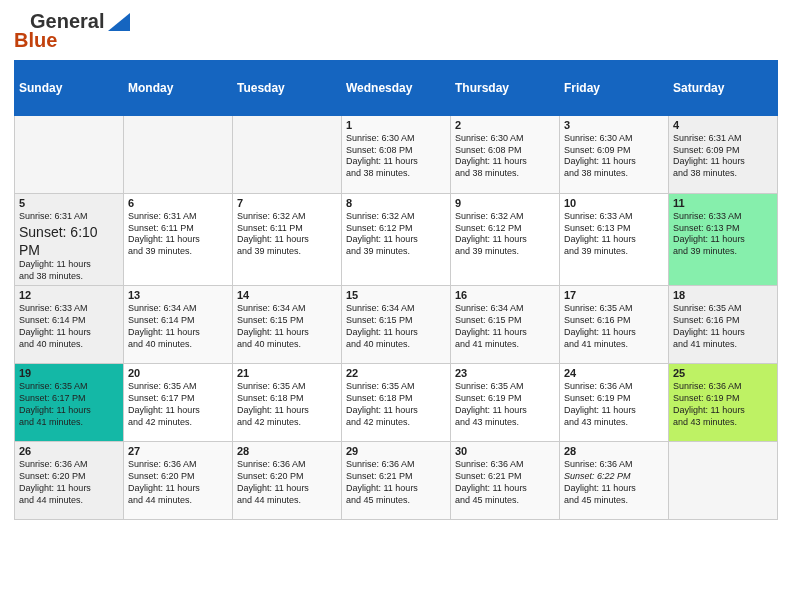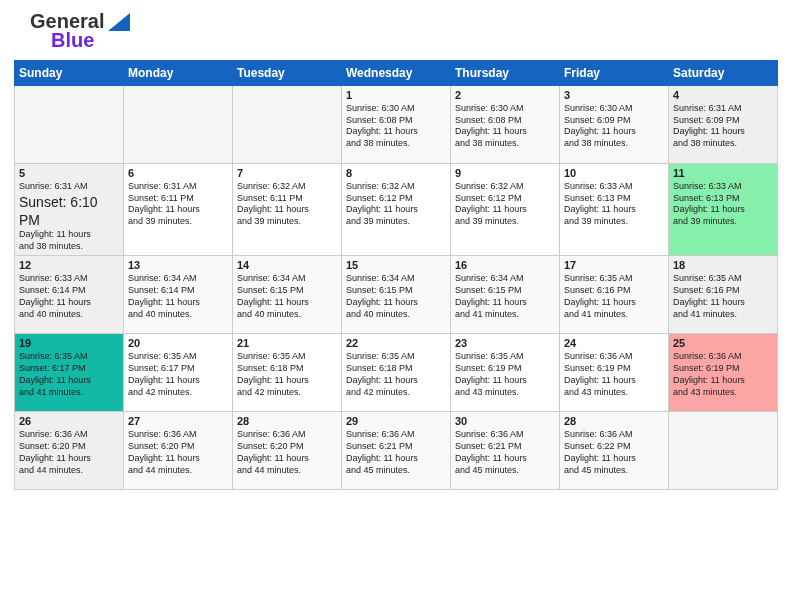--- a/index.html
+++ b/index.html
@@ -50,21 +50,21 @@
     table {
       width: 100%;
       border-collapse: collapse;
       table-layout: fixed;
     }
     thead tr th {
       background: #1565c0;
       color: #fff;
       font-size: 12px;
       font-weight: bold;
-      padding: 5px 4px;
+      padding: 20px 4px;
       text-align: left;
       border: 1px solid #1565c0;
     }
     tbody tr td {
       border: 1px solid #ccc;
       vertical-align: top;
       padding: 3px 4px;
       font-size: 9.5px;
       color: #222;
       height: 78px;
@@ -90,21 +90,21 @@
 
 <div class="page">
   <div class="header">
     <div class="logo">
       <div class="logo-row">
         <span style="font-size:20px;font-weight:bold;color:#333;">General</span>
         <svg width="22" height="18" viewBox="0 0 22 18" style="margin-left:2px;">
           <polygon points="0,18 22,0 22,18" fill="#1565c0"></polygon>
         </svg>
       </div>
-      <span style="font-size:20px;font-weight:bold;color:#6d28d9;margin-top:-4px;margin-left:37px;">Blue</span>
+      <span style="font-size:20px;font-weight:bold;color:#c2410c;margin-top:-4px;">Blue</span>
     </div>
   </div>
 
   <table>
     <thead>
       <tr>
         <th>Sunday</th>
         <th>Monday</th>
         <th>Tuesday</th>
         <th>Wednesday</th>
@@ -285,21 +285,21 @@
             <span style="display: block; font-size: 9px; line-height: 1.3;">Daylight: 11 hours</span>
             <span style="display: block; font-size: 9px; line-height: 1.3;">and 43 minutes.</span>
           </td>
           <td>
             <span class="day-number">24</span>
             <span style="display: block; font-size: 9px; line-height: 1.3;">Sunrise: 6:36 AM</span>
             <span style="display: block; font-size: 9px; line-height: 1.3;">Sunset: 6:19 PM</span>
             <span style="display: block; font-size: 9px; line-height: 1.3;">Daylight: 11 hours</span>
             <span style="display: block; font-size: 9px; line-height: 1.3;">and 43 minutes.</span>
           </td>
-          <td style="background: #fca5a5;">
+          <td style="background: #bef264;">
             <span class="day-number">25</span>
             <span style="display: block; font-size: 9px; line-height: 1.3;">Sunrise: 6:36 AM</span>
             <span style="display: block; font-size: 9px; line-height: 1.3;">Sunset: 6:19 PM</span>
             <span style="display: block; font-size: 9px; line-height: 1.3;">Daylight: 11 hours</span>
             <span style="display: block; font-size: 9px; line-height: 1.3;">and 43 minutes.</span>
           </td>
         </tr>
         <tr>
           <td style="background: rgb(239, 239, 239);">
             <span class="day-number">26</span>
@@ -332,21 +332,21 @@
           <td>
             <span class="day-number">30</span>
             <span style="display: block; font-size: 9px; line-height: 1.3;">Sunrise: 6:36 AM</span>
             <span style="display: block; font-size: 9px; line-height: 1.3;">Sunset: 6:21 PM</span>
             <span style="display: block; font-size: 9px; line-height: 1.3;">Daylight: 11 hours</span>
             <span style="display: block; font-size: 9px; line-height: 1.3;">and 45 minutes.</span>
           </td>
           <td>
             <span class="day-number">28</span>
             <span style="display: block; font-size: 9px; line-height: 1.3;">Sunrise: 6:36 AM</span>
-            <span style="display: block; font-size: 9px; line-height: 1.3;">Sunset: 6:22 PM</span>
+            <span style="display: block; font-size: 9px; line-height: 1.3; font-style: italic;">Sunset: 6:22 PM</span>
             <span style="display: block; font-size: 9px; line-height: 1.3;">Daylight: 11 hours</span>
             <span style="display: block; font-size: 9px; line-height: 1.3;">and 45 minutes.</span>
           </td>
           <td class="cell-empty" style="background: rgb(239, 239, 239);"></td>
         </tr>
       </tbody>
   </table>
 </div>
 
 </body></html>

